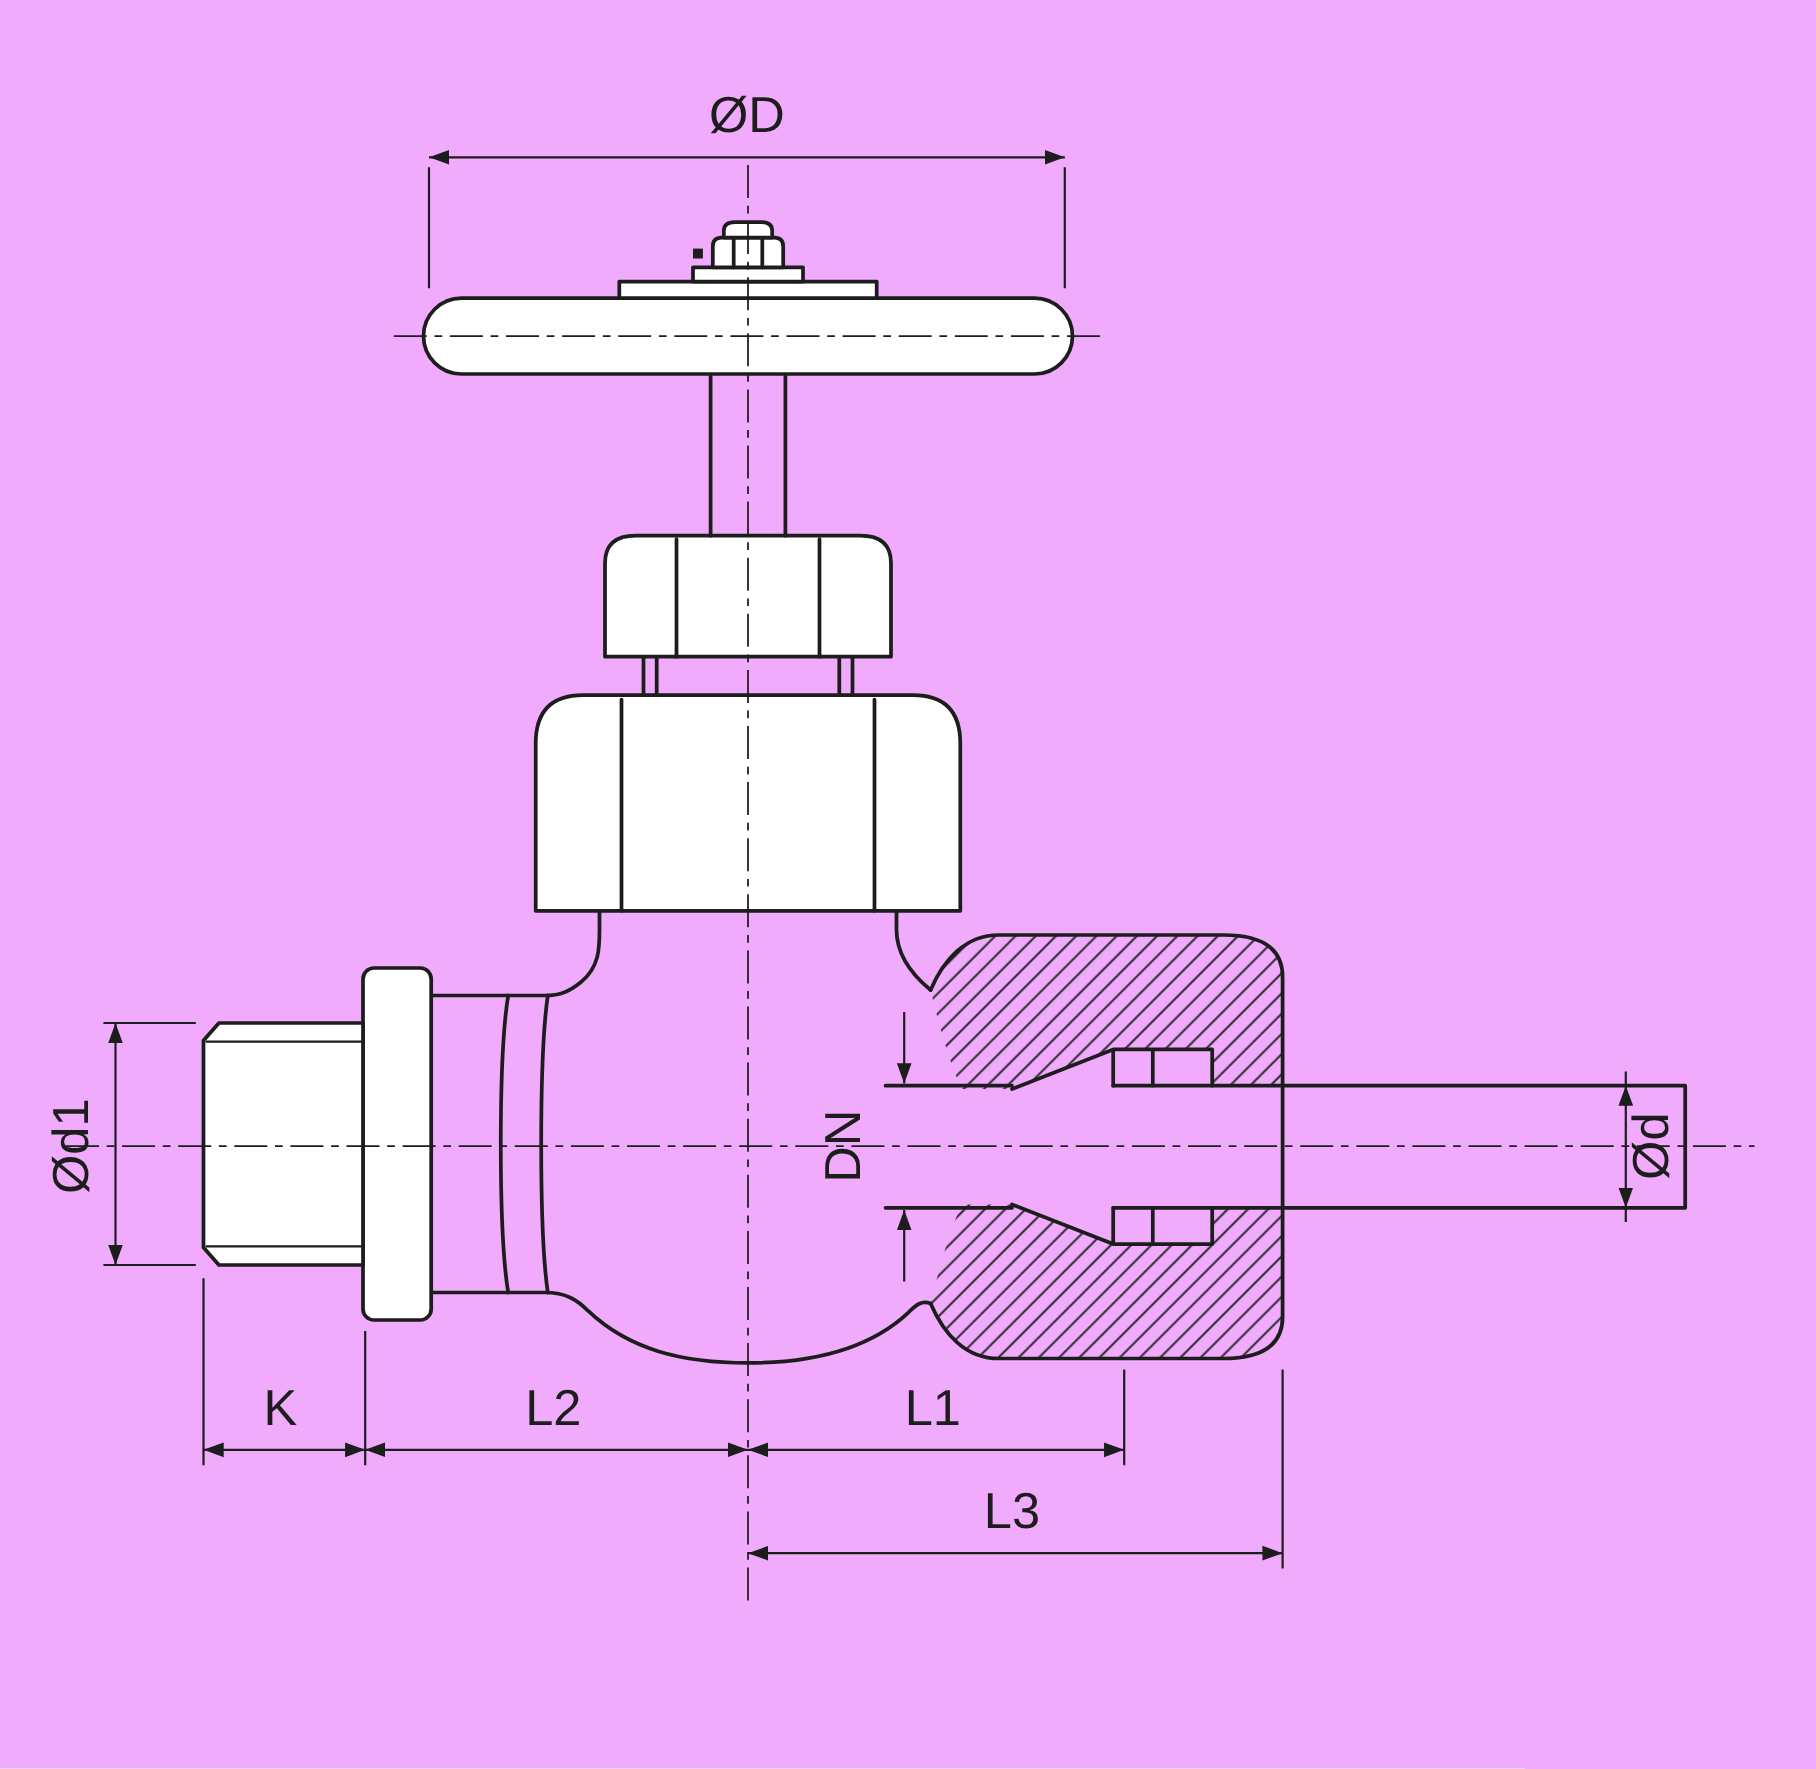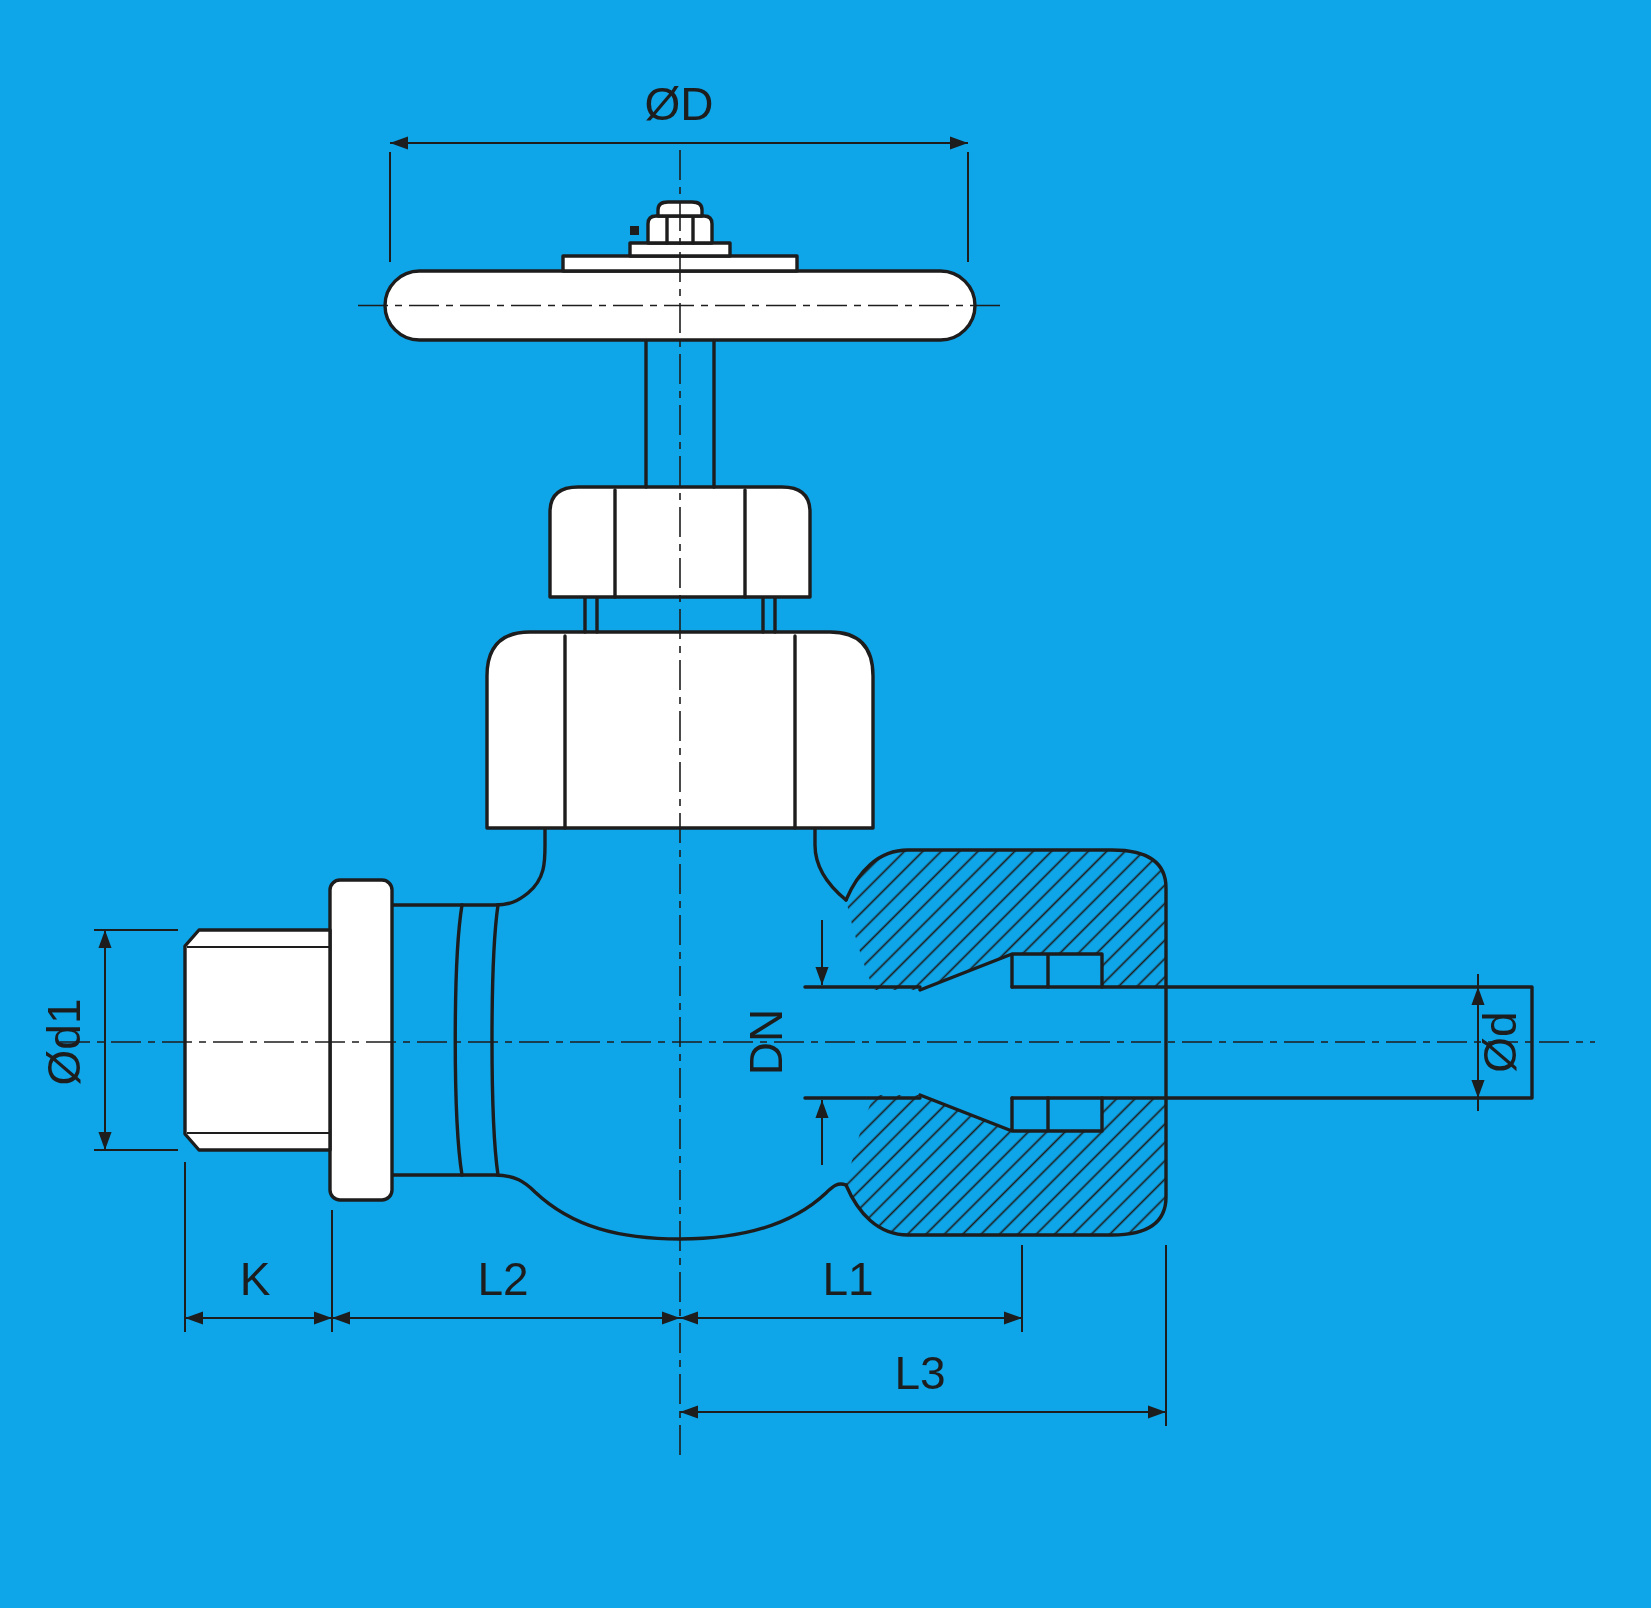--- a/index.html
+++ b/index.html
@@ -3,21 +3,21 @@
 <meta charset="utf-8">
 <style>
   html, body {
     margin: 0;
     padding: 0;
     background: #ffffff;
   }
   .page {
     width: 1651px;
     height: 1608px;
-    background: #0ea5e9;
+    background: #f0abfc;
     position: relative;
     overflow: hidden;
   }
   svg { display: block; }
   .obj {
     fill: none;
     stroke: #1d1d1d;
     stroke-width: 3.4;
     stroke-linejoin: round;
     stroke-linecap: round;

